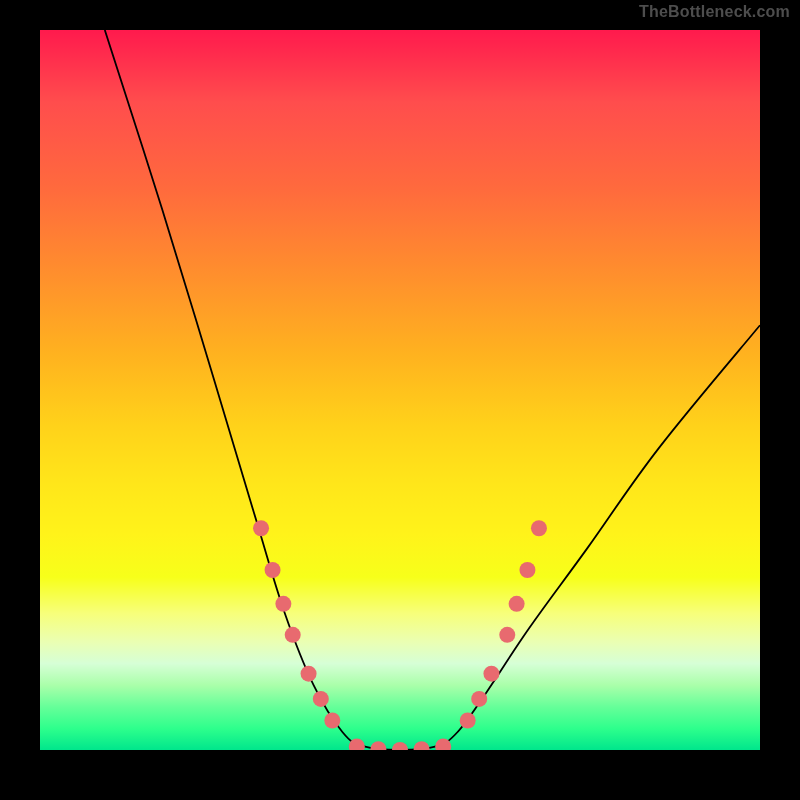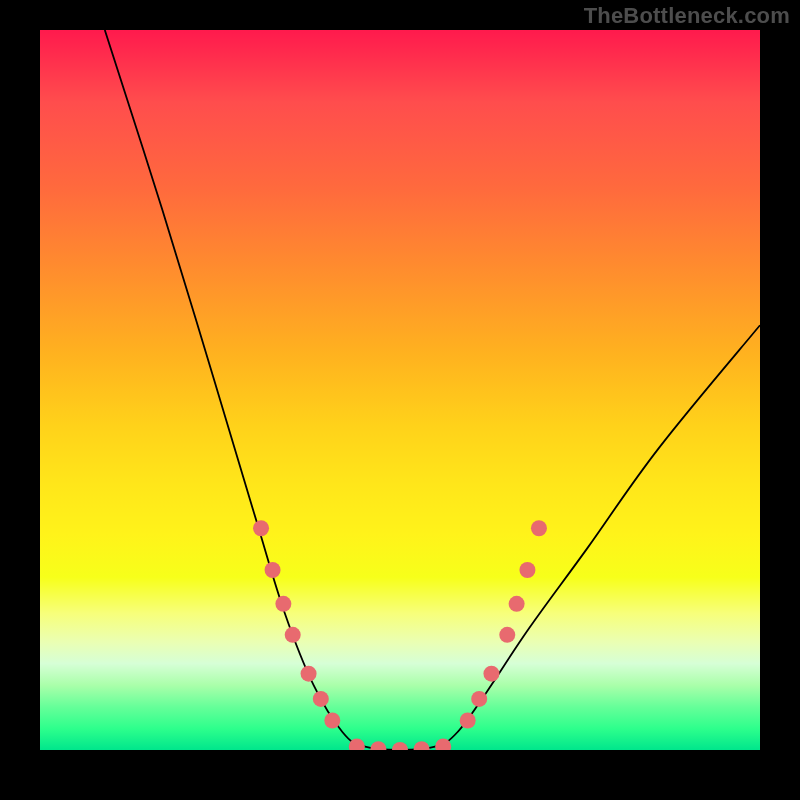--- a/index.html
+++ b/index.html
@@ -45,21 +45,21 @@
     position: absolute;
     inset: 0;
     width: 100%;
     height: 100%;
   }
   .watermark {
     position: absolute;
     top: 3px;
     right: 10px;
     color: #4d4d4d;
-    font-size: 22px;
+    font-size: 16px;
     font-weight: 600;
     letter-spacing: 0.2px;
     user-select: none;
   }
   .curve {
     fill: none;
     stroke: #000;
     stroke-width: 1.8;
   }
   .marker {

